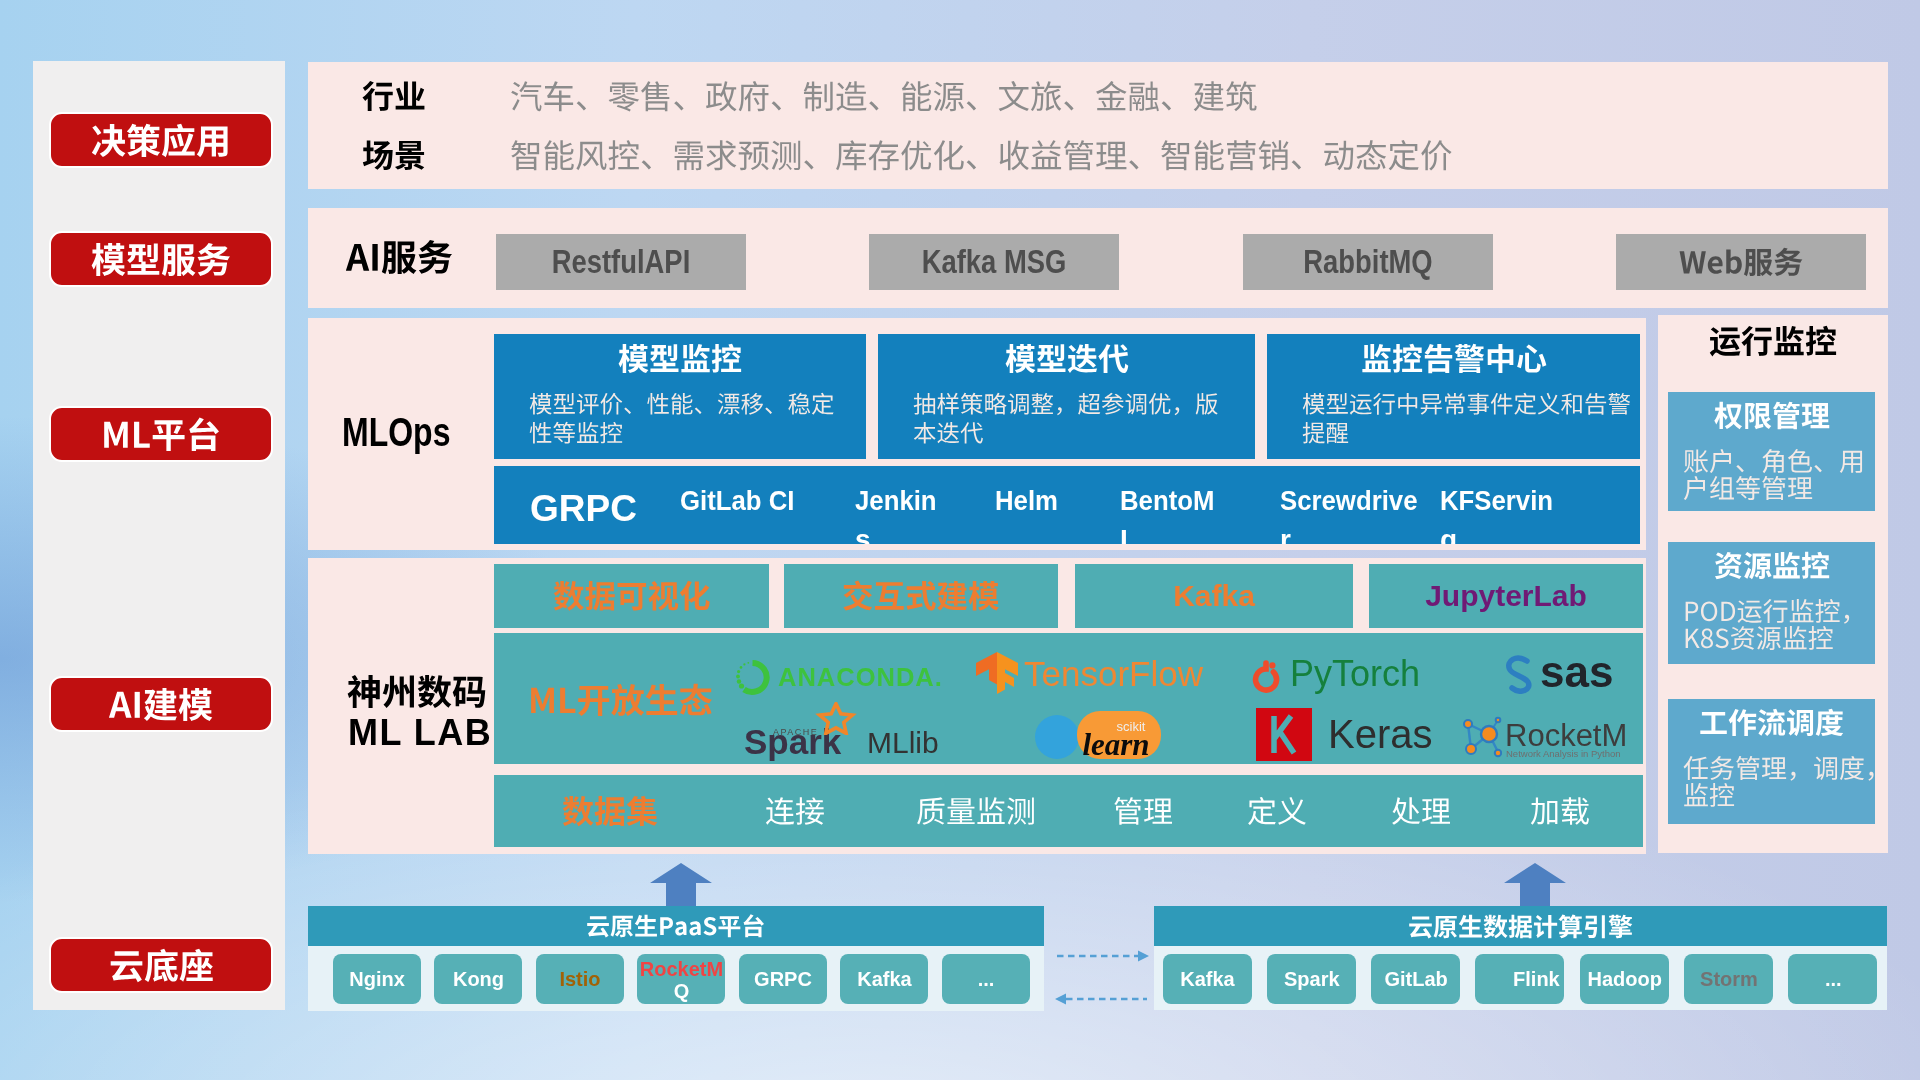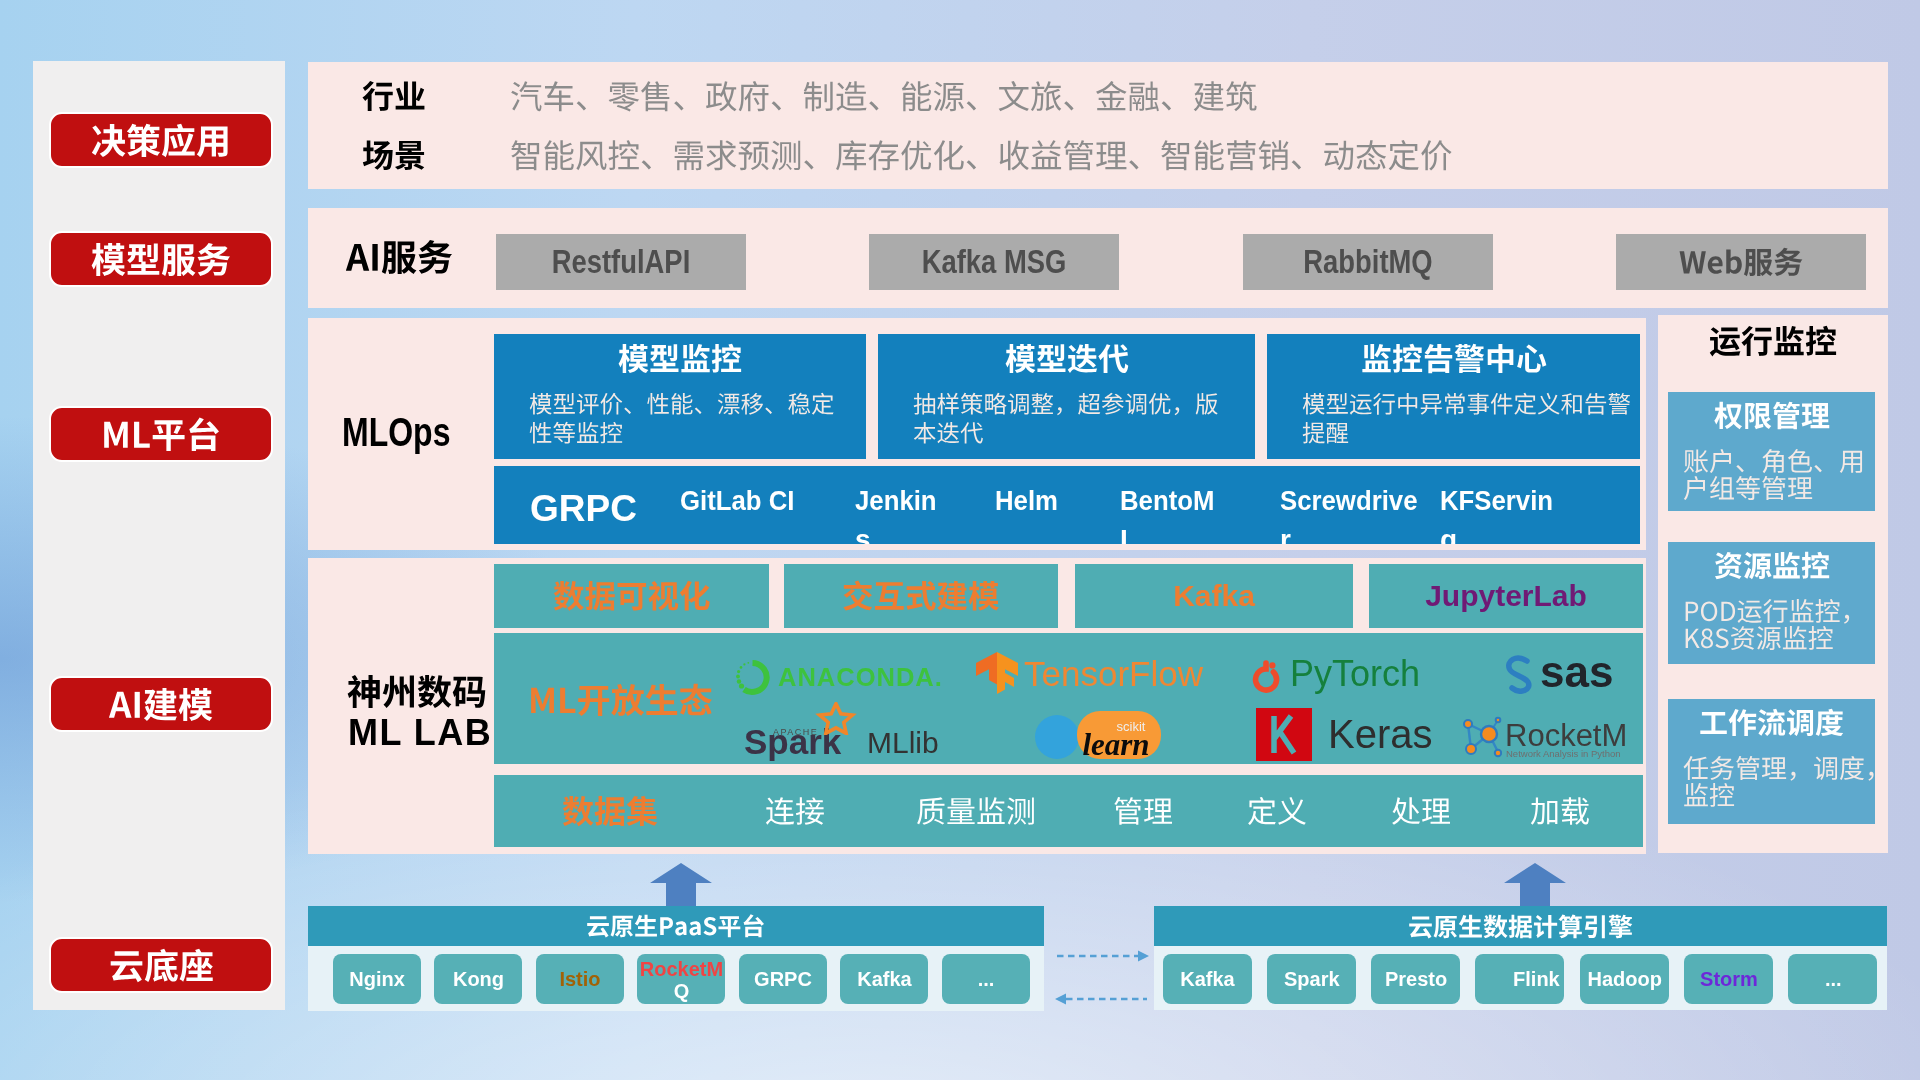--- a/index.html
+++ b/index.html
@@ -730,27 +730,27 @@
       <use href="#b7b97" x="6000"></use>
       <use href="#b5f15" x="7000"></use>
       <use href="#b64ce" x="8000"></use>
     </g>
   </svg>
 <div style="position:absolute;left:1163px;top:954px;width:89px;height:50px;background:#56b0b6;border-radius:8px;"></div>
 <div style="position:absolute;top:967.0px;font-size:20.0px;line-height:24.0px;color:#fff;font-weight:bold;left:1207.5px;white-space:nowrap;transform:translateX(-50%);">Kafka</div>
 <div style="position:absolute;left:1267px;top:954px;width:89px;height:50px;background:#56b0b6;border-radius:8px;"></div>
 <div style="position:absolute;top:967.0px;font-size:20.0px;line-height:24.0px;color:#fff;font-weight:bold;left:1311.8px;white-space:nowrap;transform:translateX(-50%);">Spark</div>
 <div style="position:absolute;left:1371px;top:954px;width:89px;height:50px;background:#56b0b6;border-radius:8px;"></div>
-<div style="position:absolute;top:967.0px;font-size:20.0px;line-height:24.0px;color:#fff;font-weight:bold;left:1416.1px;white-space:nowrap;transform:translateX(-50%);">Presto</div>
+<div style="position:absolute;top:967.0px;font-size:20.0px;line-height:24.0px;color:#fff;font-weight:bold;left:1416.1px;white-space:nowrap;transform:translateX(-50%);">GitLab</div>
 <div style="position:absolute;left:1475px;top:954px;width:89px;height:50px;background:#56b0b6;border-radius:8px;"></div>
 <div style="position:absolute;top:967.0px;font-size:20.0px;line-height:24.0px;color:#fff;font-weight:bold;left:1520.4px;white-space:nowrap;transform:translateX(-50%);margin-left:16px;">Flink</div>
 <div style="position:absolute;left:1580px;top:954px;width:89px;height:50px;background:#56b0b6;border-radius:8px;"></div>
 <div style="position:absolute;top:967.0px;font-size:20.0px;line-height:24.0px;color:#fff;font-weight:bold;left:1624.7px;white-space:nowrap;transform:translateX(-50%);">Hadoop</div>
 <div style="position:absolute;left:1684px;top:954px;width:89px;height:50px;background:#56b0b6;border-radius:8px;"></div>
-<div style="position:absolute;top:967.0px;font-size:20.0px;line-height:24.0px;color:#6d28d9;font-weight:bold;left:1729.0px;white-space:nowrap;transform:translateX(-50%);">Storm</div>
+<div style="position:absolute;top:967.0px;font-size:20.0px;line-height:24.0px;color:#737373;font-weight:bold;left:1729.0px;white-space:nowrap;transform:translateX(-50%);">Storm</div>
 <div style="position:absolute;left:1788px;top:954px;width:89px;height:50px;background:#56b0b6;border-radius:8px;"></div>
 <div style="position:absolute;top:967.0px;font-size:20.0px;line-height:24.0px;color:#fff;font-weight:bold;left:1833.3px;white-space:nowrap;transform:translateX(-50%);">...</div>
 <svg style="position:absolute;left:650px;top:863px;" width="62" height="43" viewBox="0 0 62 43">
 <path d="M31 0 L62 20 L46 20 L46 43 L16 43 L16 20 L0 20 Z" fill="#4e80c1"></path>
   </svg>
 <svg style="position:absolute;left:1504px;top:863px;" width="62" height="43" viewBox="0 0 62 43">
 <path d="M31 0 L62 20 L46 20 L46 43 L16 43 L16 20 L0 20 Z" fill="#4e80c1"></path>
   </svg>
 <svg style="position:absolute;left:1050px;top:948px;" width="104" height="60" viewBox="0 0 104 60">
 <line x1="7" y1="8" x2="88" y2="8" stroke="#55a0d5" stroke-width="2.6" stroke-dasharray="6.5 4.5"></line>

